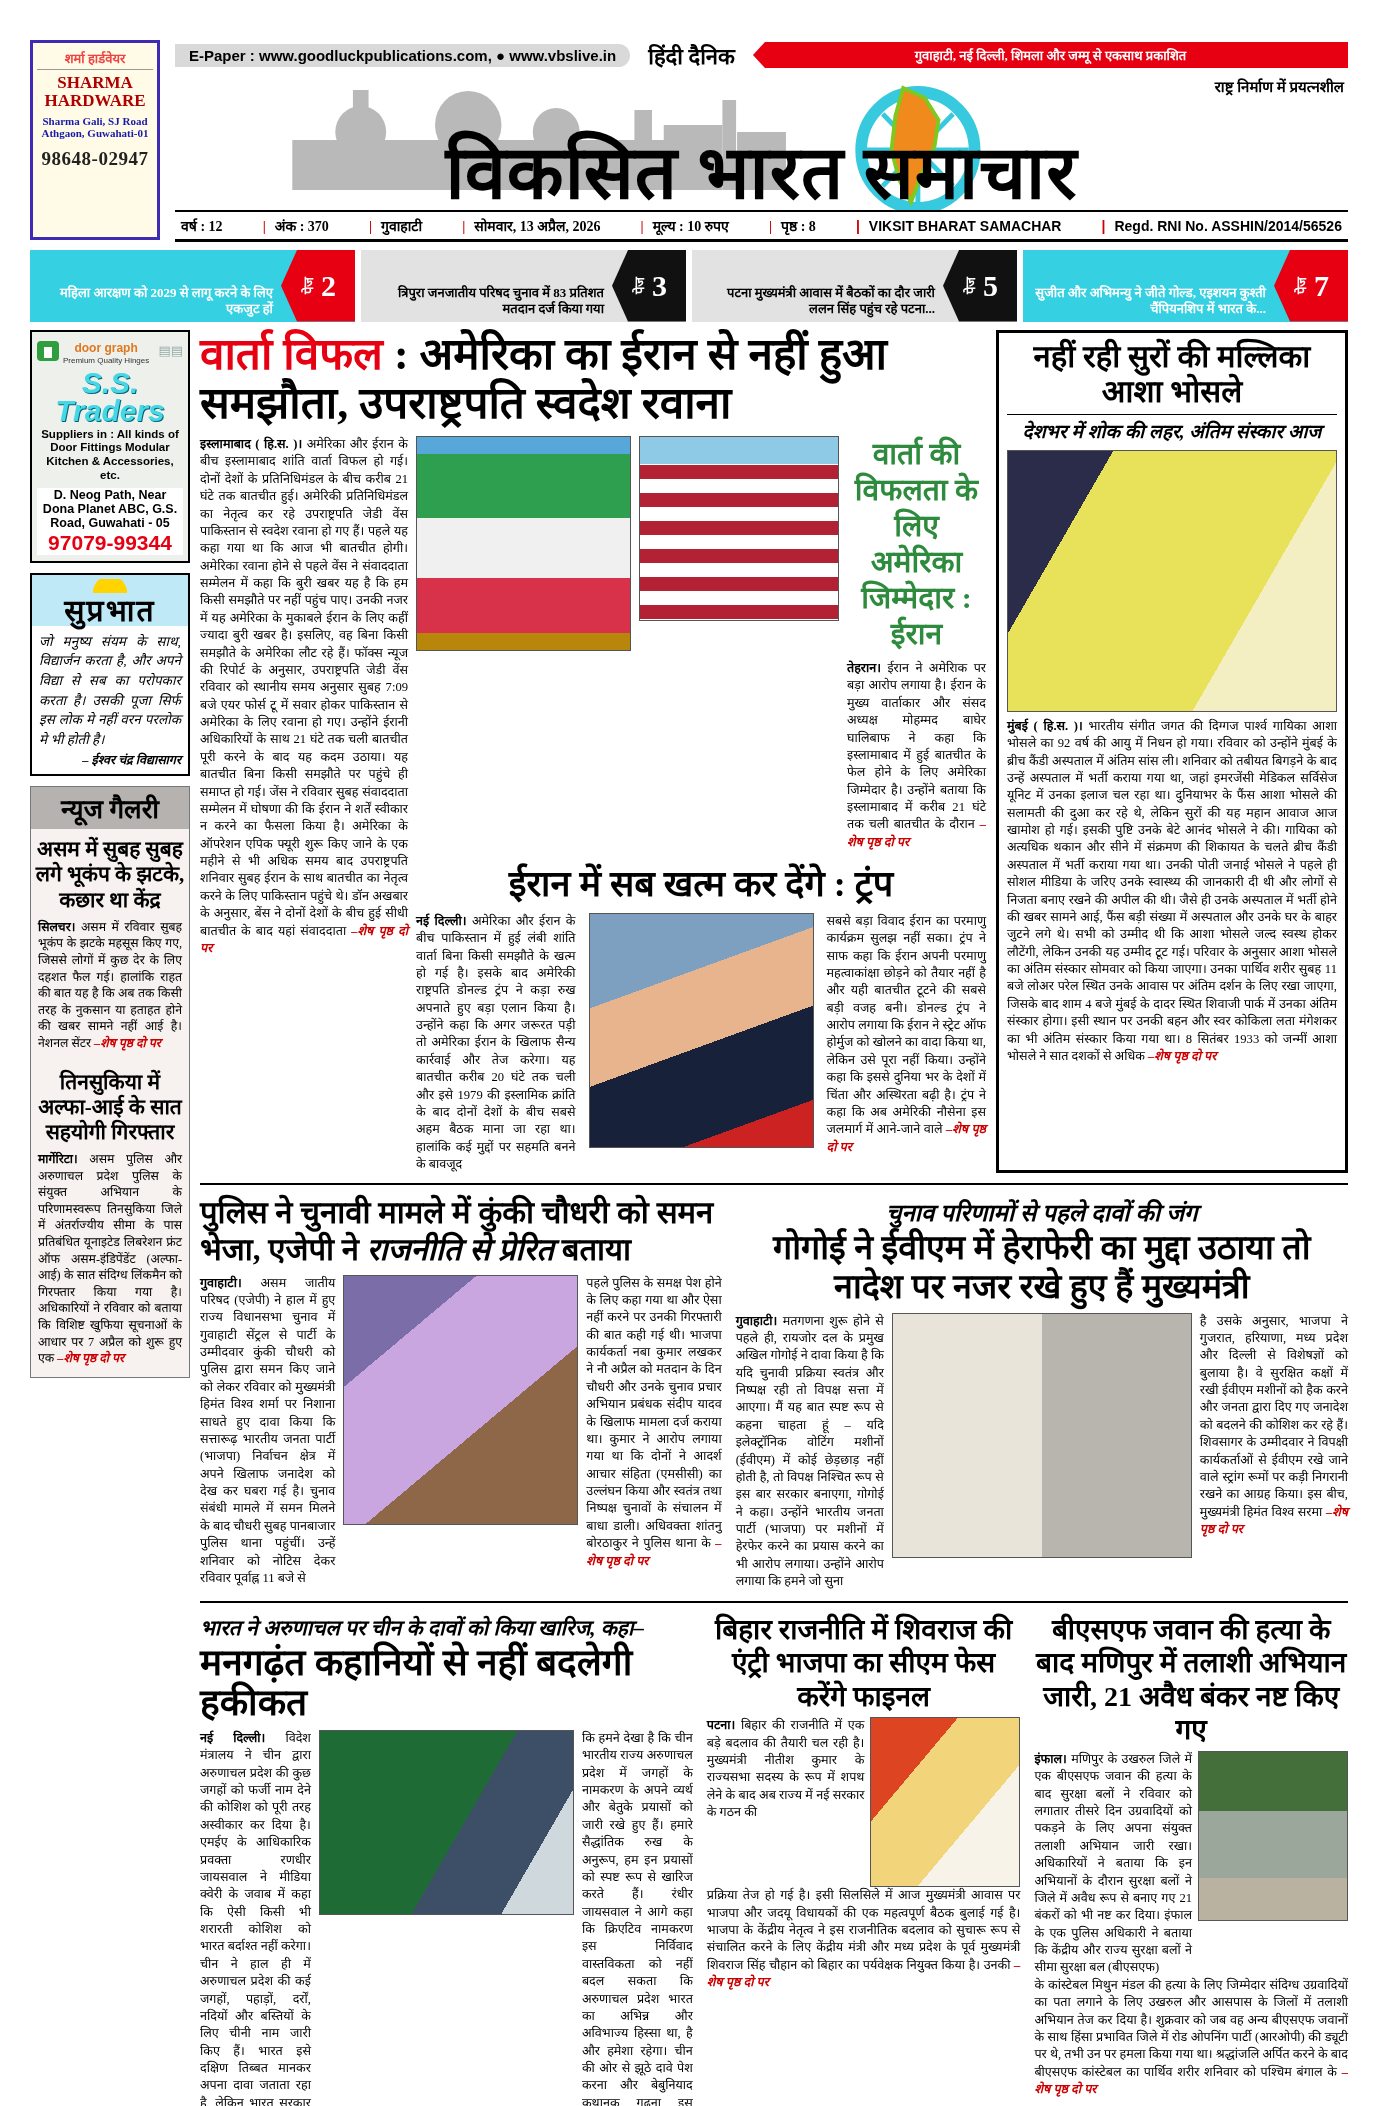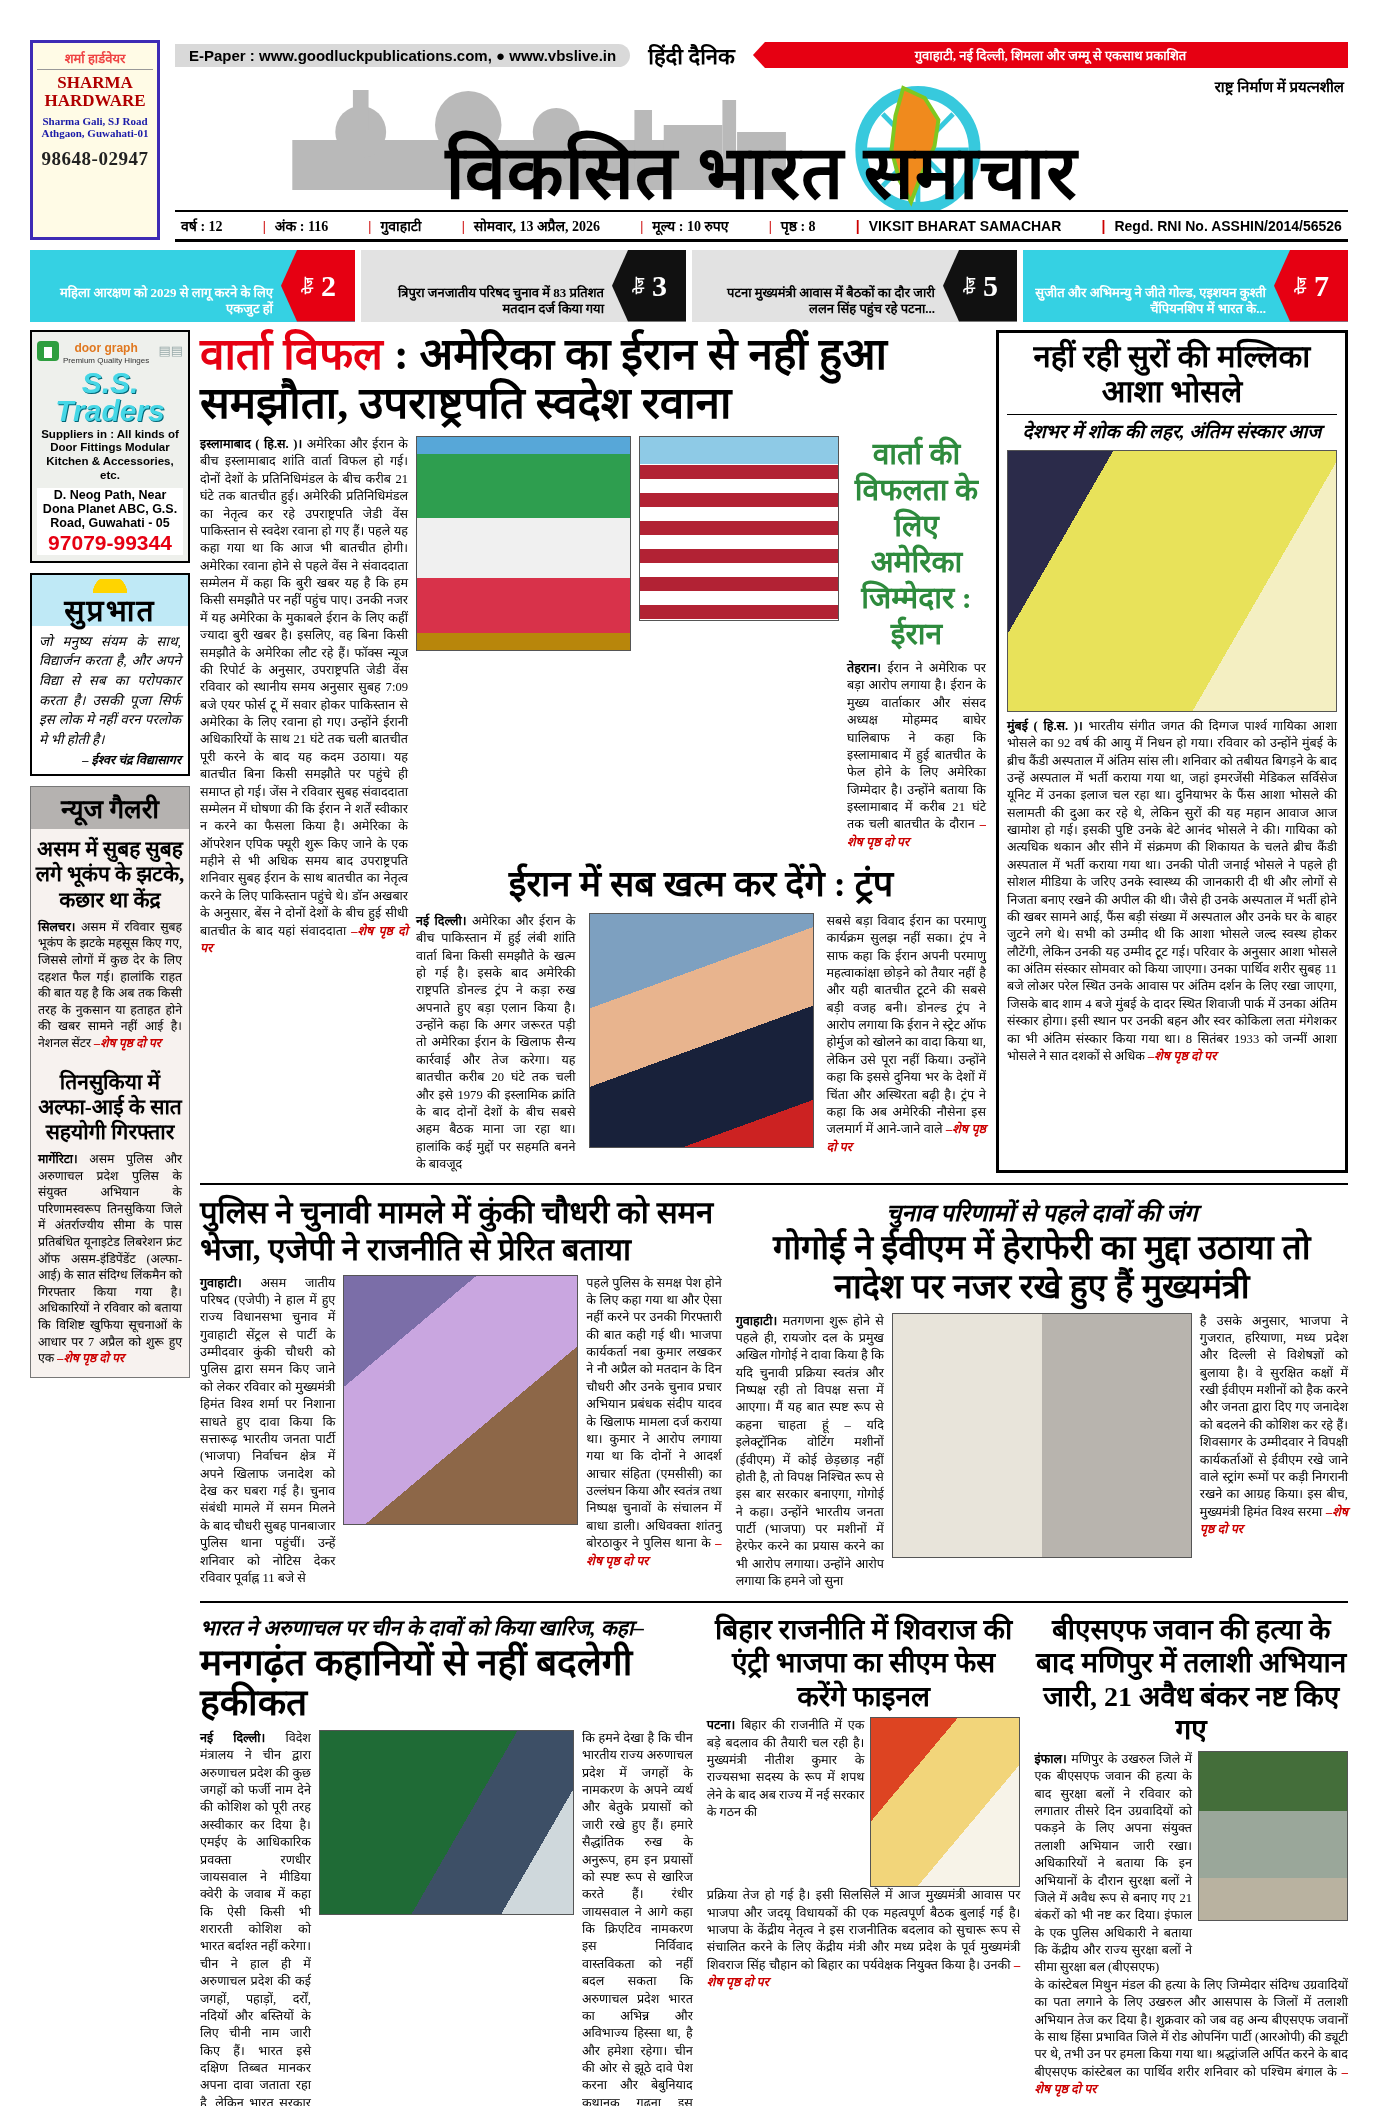--- a/index.html
+++ b/index.html
@@ -111,21 +111,21 @@
   .asha-sub { font-weight:bold; font-style:italic; font-size:19px; text-align:center; border-top:1px solid #000;
               margin-top:4px; padding-top:3px; }
   .img-asha { width:100%; height:262px; margin:6px 0;
       background:linear-gradient(120deg,#2b2b4a 0 22%, #e8e25a 22% 70%, #f4efc2 70%); }
 
   .rule { border-top:2px solid #000; margin:10px 0; }
 
   .row2 { display:flex; gap:14px; }
   .kunki { flex:46; min-width:0; }
   .kunki-hl { font-weight:bold; font-size:31px; line-height:1.18; }
-  .kunki-hl .it { }
+  .kunki-hl .it { font-style:italic; }
   .k-cols { display:flex; gap:8px; margin-top:6px; }
   .k-cols .c { flex:1; }
   .img-voter { width:235px; height:250px; flex:0 0 235px;
       background:linear-gradient(140deg,#7b6ea8 0 25%, #c9a6e0 25% 60%, #8d6748 60%); }
   .gogoi { flex:54; min-width:0; }
   .gogoi-kick { font-weight:bold; font-style:italic; font-size:24px; text-align:center; }
   .gogoi-hl { font-weight:bold; font-size:34px; line-height:1.15; text-align:center; }
   .g-cols { display:flex; gap:8px; margin-top:6px; }
   .g-cols .c { flex:1; }
   .img-cmgogoi { width:300px; height:245px; flex:0 0 300px;
@@ -199,21 +199,21 @@
             </g>
           </g>
           <path d="M745 18 l22 10 14 22 -4 26 -14 30 -10 26 -12 -22 -8 -30 4 -34 z" fill="#f08a1d" stroke="#7ec820" stroke-width="4"></path>
         </svg>
         <div class="motto">राष्ट्र निर्माण में प्रयत्नशील</div>
         <div class="mast-title">विकसित भारत समाचार</div>
       </div>
 
       <div class="dateline">
         <span>वर्ष : 12</span>
-        <span>अंक : 116</span>
+        <span>अंक : 370</span>
         <span>गुवाहाटी</span>
         <span>सोमवार, 13 अप्रैल, 2026</span>
         <span>मूल्य : 10 रुपए</span>
         <span>पृष्ठ : 8</span>
         <span class="eng">VIKSIT BHARAT SAMACHAR</span>
         <span class="eng">Regd. RNI No. ASSHIN/2014/56526</span>
       </div>
     </div>
   </div>
 

